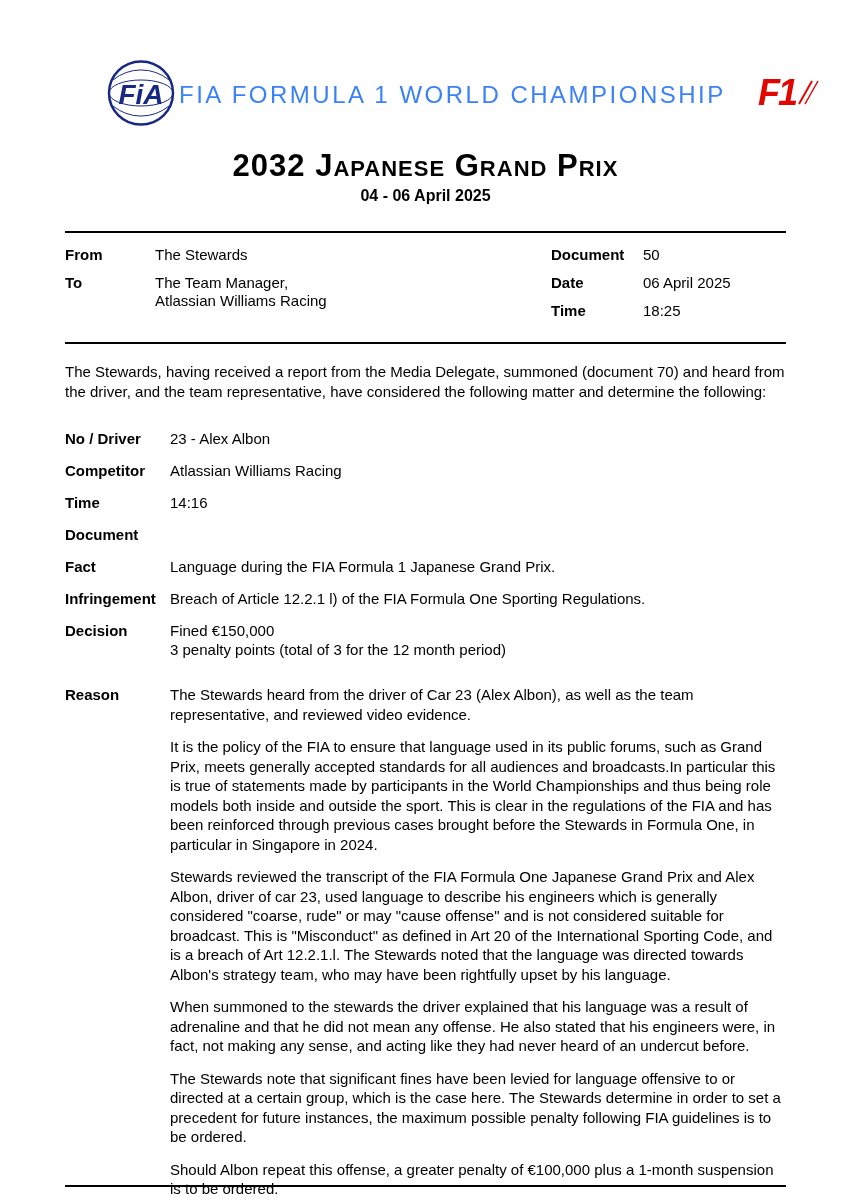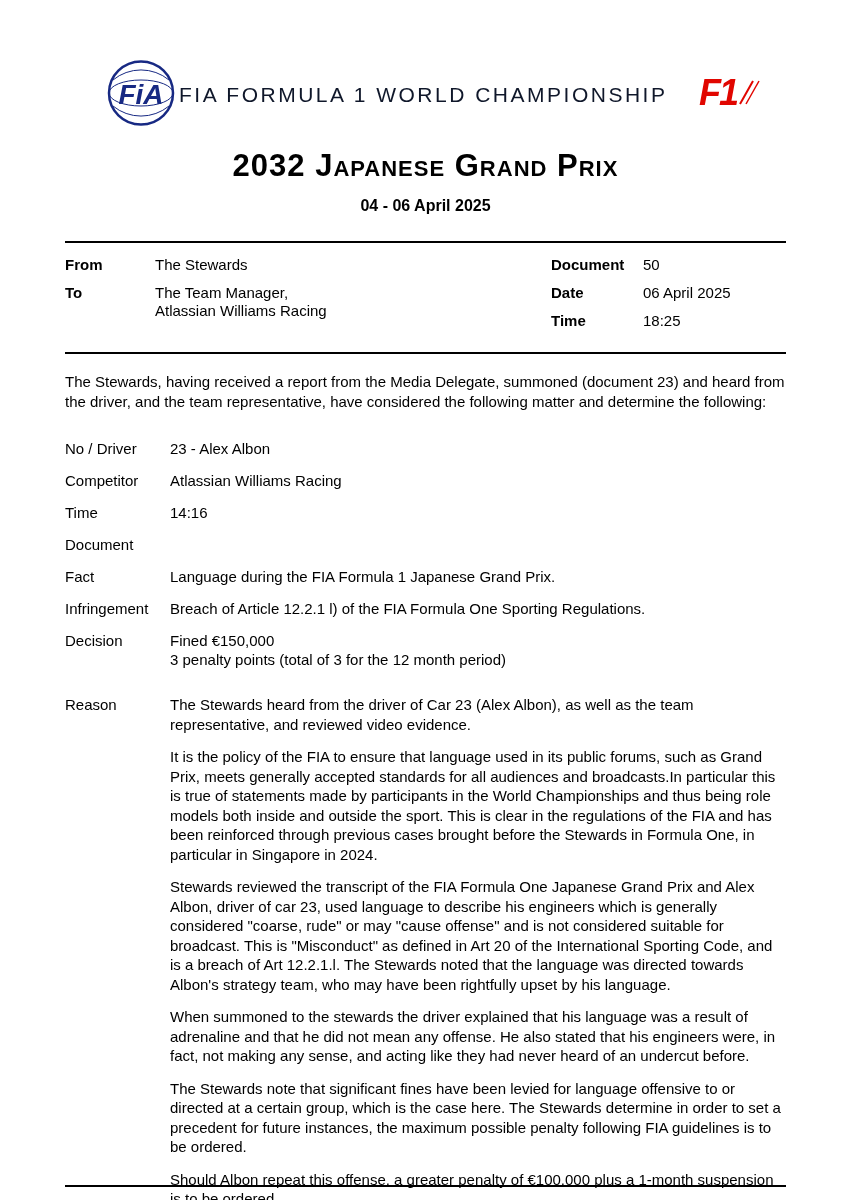--- a/index.html
+++ b/index.html
@@ -6,47 +6,47 @@
   html, body { margin: 0; padding: 0; background: #ffffff; }
   body { font-family: "Liberation Sans", sans-serif; color: #000; }
   .page {
     width: 848px; height: 1200px; position: relative;
     padding: 58px 62px 0 65px; background: #fff; overflow: hidden;
   }
   
   .header { display: flex; align-items: center; padding: 0 18px 0 38px; margin-bottom: 16px; }
   .fia-logo { flex: 0 0 auto; }
   .championship-title {
-    flex: 1 1 auto; text-align: center; font-size: 21px; letter-spacing: 2.5px;
-    color: #0f172a; font-weight: 500; white-space: nowrap; padding-right: 30px;
+    flex: 1 1 auto; text-align: center; font-size: 24px; letter-spacing: 2.5px;
+    color: #3b82f6; font-weight: 500; white-space: nowrap; padding-right: 30px;
   }
   .f1-logo { flex: 0 0 auto; }
   
   .title-block { text-align: center; margin-bottom: 26px; }
   .event-title {
     margin: 0; font-size: 31px; font-weight: bold;
     font-variant: small-caps; letter-spacing: 1px;
   }
-  .event-dates { font-size: 16px; font-weight: bold; margin-top: 13px; }
+  .event-dates { font-size: 16px; font-weight: bold; margin-top: 3px; }
   
   .rule { border: none; border-top: 2px solid #000; margin: 0; }
   
   .meta { display: flex; justify-content: space-between; padding: 13px 0 12px; }
   .meta-left { width: 430px; }
   .meta-right { width: 235px; }
   .meta-row { display: flex; margin-bottom: 10px; font-size: 15px; line-height: 18px; }
   .meta-label { font-weight: bold; flex-shrink: 0; }
   .meta-left .meta-label { width: 90px; }
   .meta-right .meta-label { width: 92px; }
   .meta-value { flex: 1; }
   
   .intro { font-size: 15px; line-height: 19.5px; margin: 18px 0 28px; max-width: 725px; }
   
   .field-row { display: flex; font-size: 15px; line-height: 19px; margin-bottom: 13px; }
-  .field-label { width: 105px; font-weight: normal; flex-shrink: 0; }
+  .field-label { width: 105px; font-weight: bold; flex-shrink: 0; }
   .field-value { flex: 1; max-width: 620px; }
   .reason-row { margin-top: 26px; }
   .reason-paras p { margin: 0 0 13px; line-height: 19.5px; }
   
   .bottom-rule { position: absolute; left: 65px; right: 62px; bottom: 13px; border: none; border-top: 2px solid #000; margin: 0; }
 </style>
 </head>
 <body>
 
 <div class="page">
@@ -103,21 +103,21 @@
       </div>
       <div class="meta-row">
         <div class="meta-label">Time</div>
         <div class="meta-value">18:25</div>
       </div>
     </div>
   </section>
 
   <hr class="rule">
 
-  <p class="intro">The Stewards, having received a report from the Media Delegate, summoned (document 23) and heard from the driver, and the team representative, have considered the following matter and determine the following:</p>
+  <p class="intro">The Stewards, having received a report from the Media Delegate, summoned (document 70) and heard from the driver, and the team representative, have considered the following matter and determine the following:</p>
 
   <div class="fields">
     <div class="field-row">
       <div class="field-label">No / Driver</div>
       <div class="field-value">23 - Alex Albon</div>
     </div>
     <div class="field-row">
       <div class="field-label">Competitor</div>
       <div class="field-value">Atlassian Williams Racing</div>
     </div>

